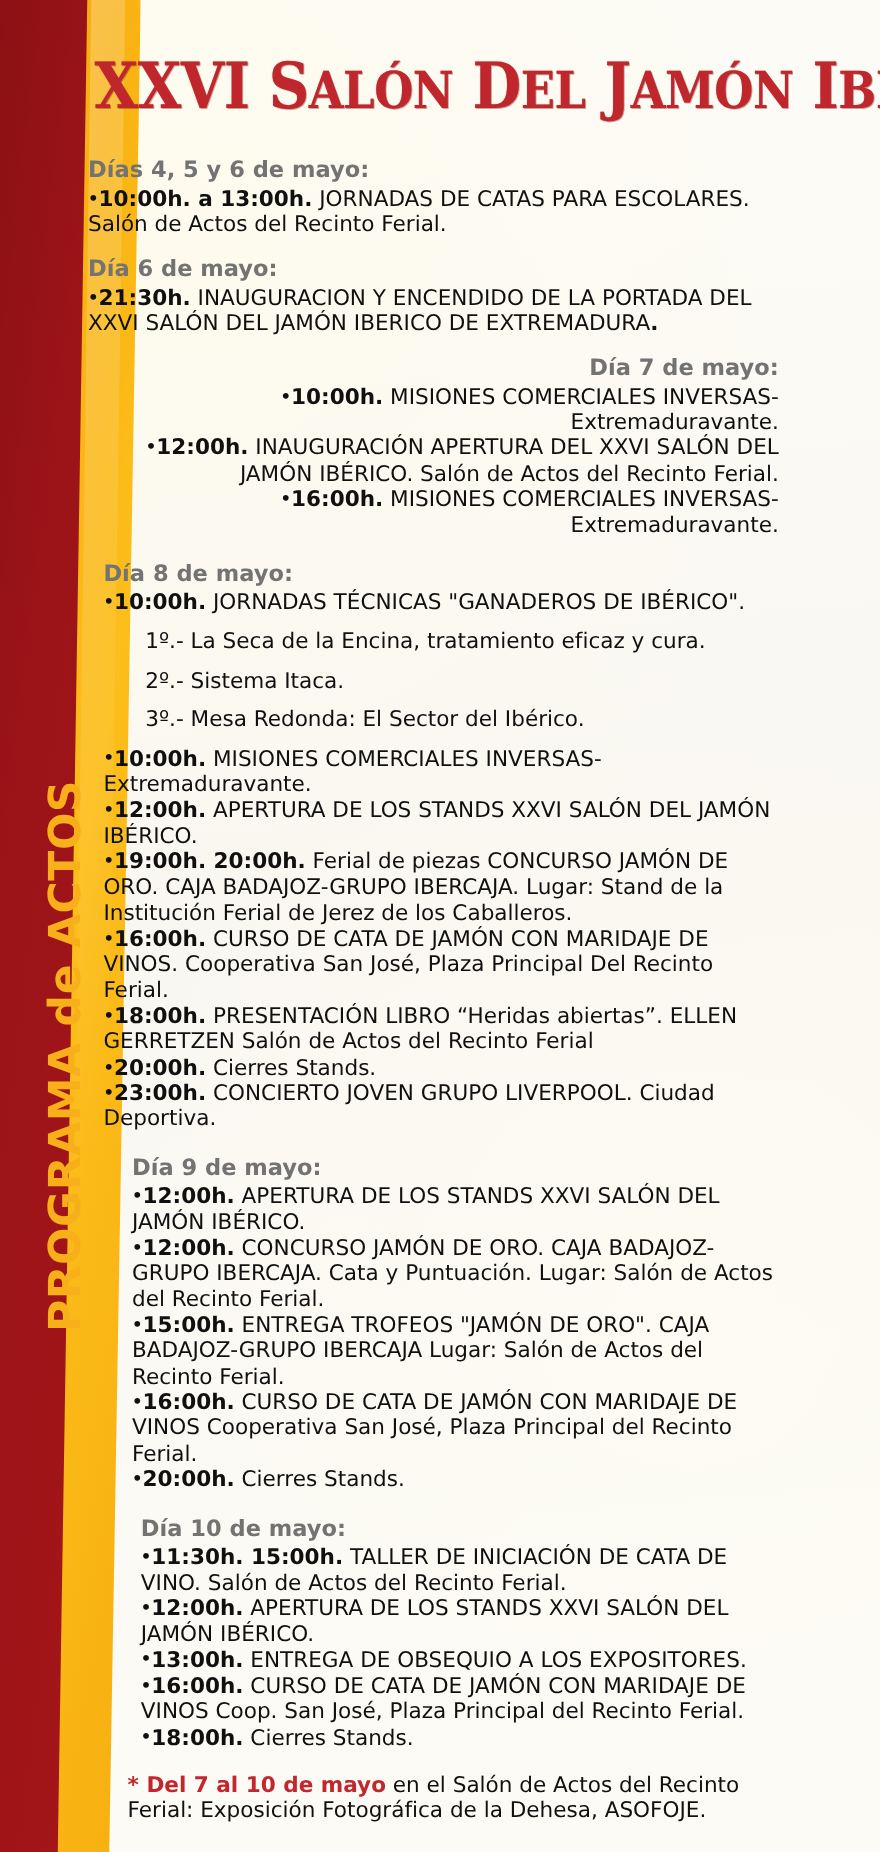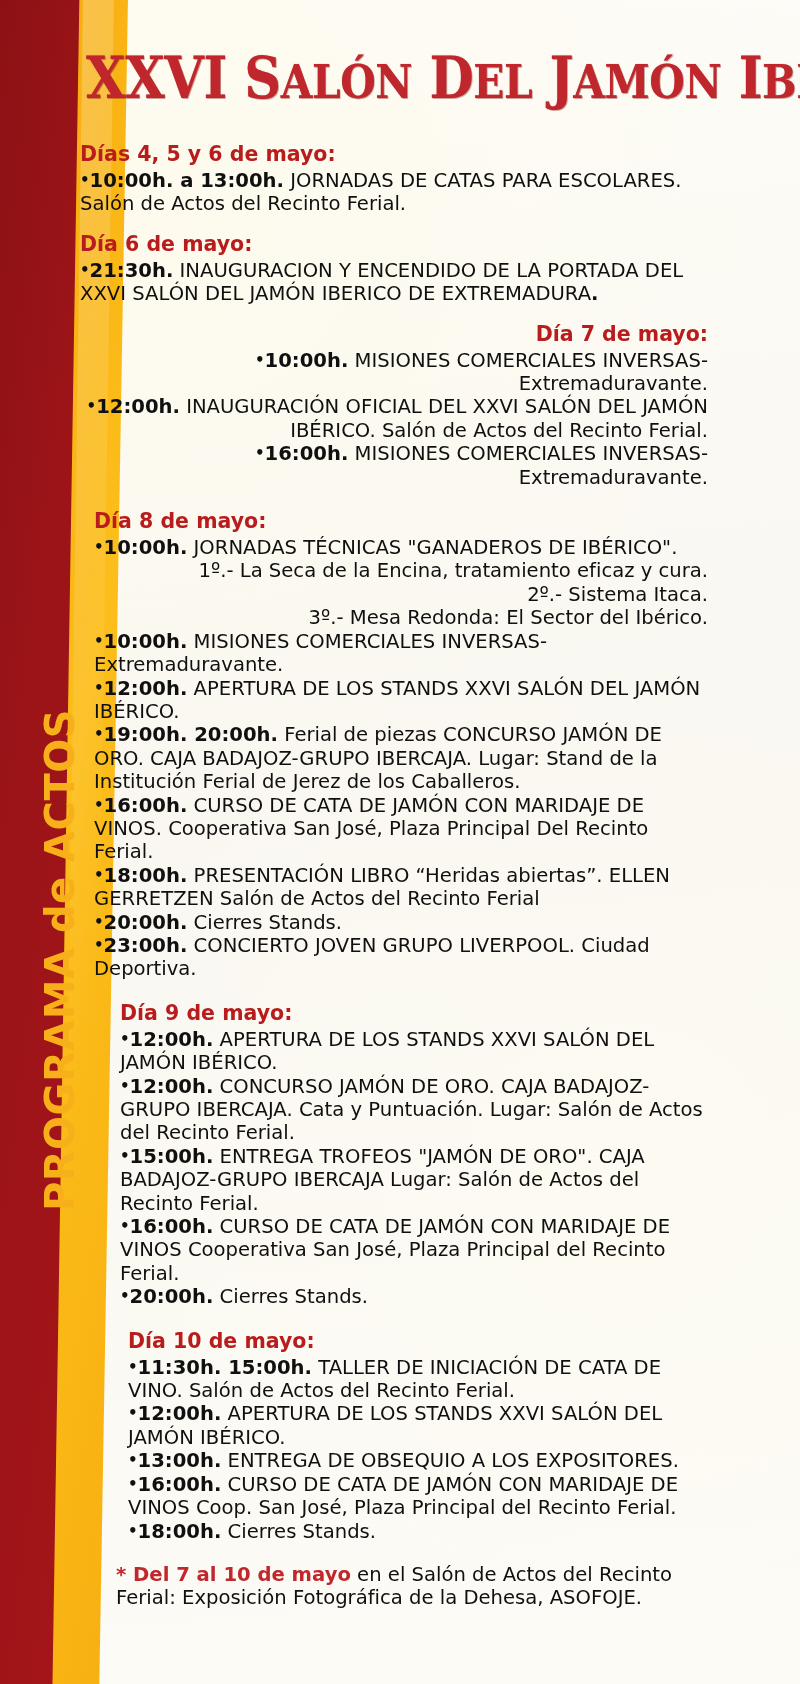--- a/index.html
+++ b/index.html
@@ -114,21 +114,21 @@
     width: 636px;
     color: #101010;
     font-size: 19.6px;
     line-height: 23.4px;
   }
 
   .day-block {
     margin-bottom: 0;
   }
   .day-heading {
-    color: #b91c1c;
+    color: #737373;
     font-weight: bold;
     font-size: 20.5px;
     line-height: 28px;
     margin: 0 0 1px 0;
     white-space: nowrap;
   }
 
   .entry {
     margin: 0;
     padding: 0;
@@ -144,23 +144,22 @@
     font-weight: bold;
   }
   .entry .body {
     font-weight: normal;
   }
   .entry .body-b {
     font-weight: bold;
   }
 
   .subitem {
-    margin: 0;
+    margin: 12px;
     padding-left: 26px;
-    text-align: right;
   }
 
   
   .blk-0 { padding-left: 8px; }
   .blk-1 { padding-left: 8px; }
   .blk-2 { padding-left: 8px; text-align: right; }
   .blk-3 { padding-left: 22px; }
   .blk-4 { padding-left: 48px; }
   .blk-5 { padding-left: 56px; }
 
@@ -206,21 +205,21 @@
       </div>
       <div class="gap-sm"></div>
       <div class="day-block blk-1">
         <div class="day-heading">Día 6 de mayo:</div>
         <p class="entry"><span class="bullet">•</span><span class="time">21:30h.</span><span class="body"> INAUGURACION Y ENCENDIDO DE LA PORTADA DEL XXVI SALÓN DEL JAMÓN IBERICO DE EXTREMADURA</span><span class="body-b">.</span></p>
       </div>
       <div class="gap-sm"></div>
       <div class="day-block blk-2">
         <div class="day-heading">Día 7 de mayo:</div>
         <p class="entry"><span class="bullet">•</span><span class="time">10:00h.</span><span class="body"> MISIONES COMERCIALES INVERSAS-Extremaduravante.</span></p>
-        <p class="entry"><span class="bullet">•</span><span class="time">12:00h.</span><span class="body"> INAUGURACIÓN OFICIAL DEL XXVI SALÓN DEL JAMÓN IBÉRICO. Salón de Actos del Recinto Ferial.</span></p>
+        <p class="entry"><span class="bullet">•</span><span class="time">12:00h.</span><span class="body"> INAUGURACIÓN APERTURA DEL XXVI SALÓN DEL JAMÓN IBÉRICO. Salón de Actos del Recinto Ferial.</span></p>
         <p class="entry"><span class="bullet">•</span><span class="time">16:00h.</span><span class="body"> MISIONES COMERCIALES INVERSAS-Extremaduravante.</span></p>
       </div>
       <div class="gap-md"></div>
       <div class="day-block blk-3">
         <div class="day-heading">Día 8 de mayo:</div>
         <p class="entry"><span class="bullet">•</span><span class="time">10:00h.</span><span class="body"> JORNADAS TÉCNICAS "GANADEROS DE IBÉRICO".</span></p>
         <p class="subitem">1º.- La Seca de la Encina, tratamiento eficaz y cura.</p>
         <p class="subitem">2º.- Sistema Itaca.</p>
         <p class="subitem">3º.- Mesa Redonda: El Sector del Ibérico.</p>
         <p class="entry"><span class="bullet">•</span><span class="time">10:00h.</span><span class="body"> MISIONES COMERCIALES INVERSAS-Extremaduravante.</span></p>

